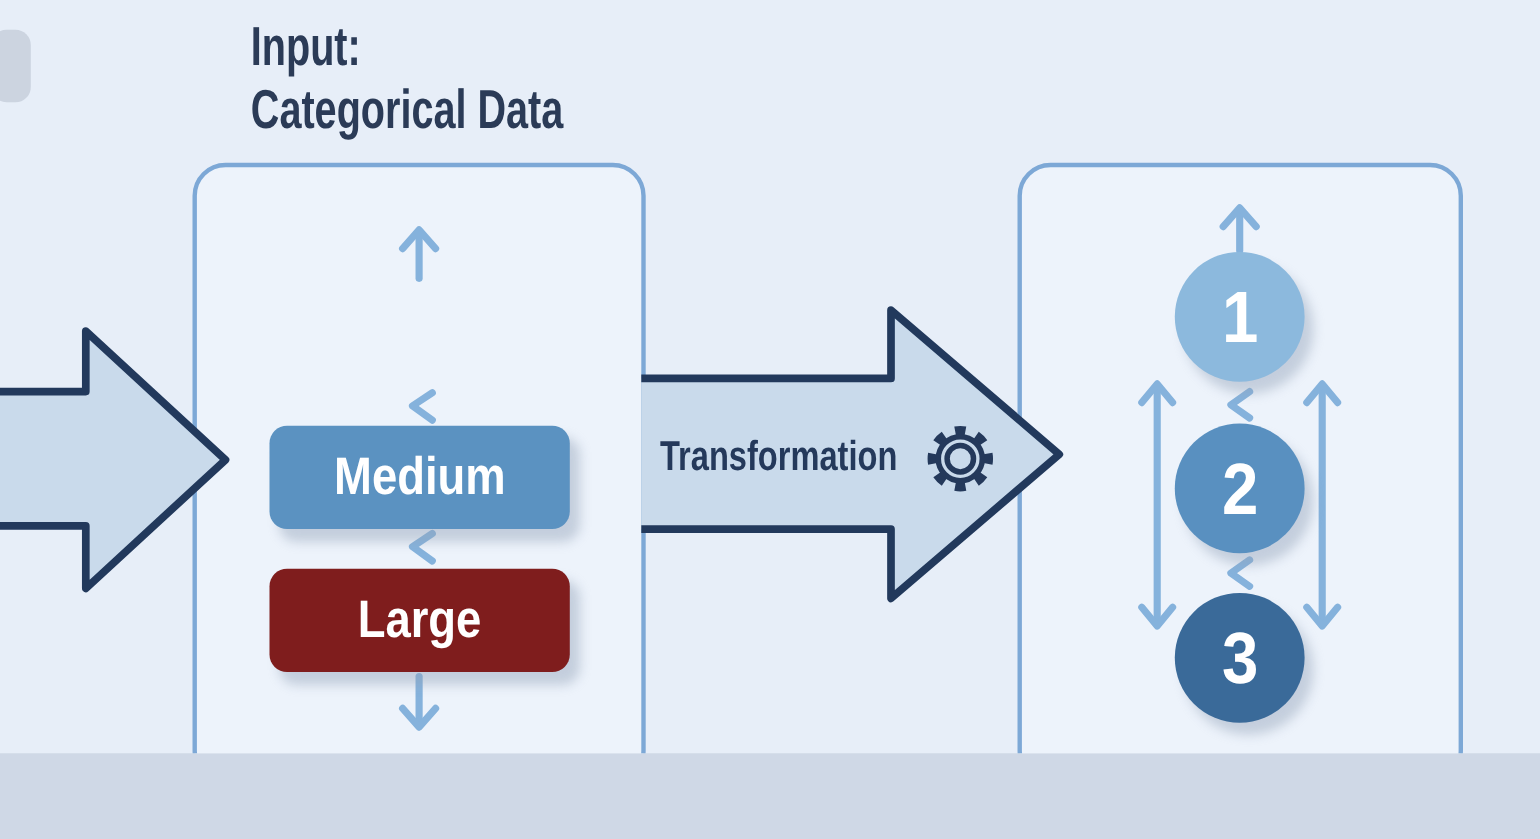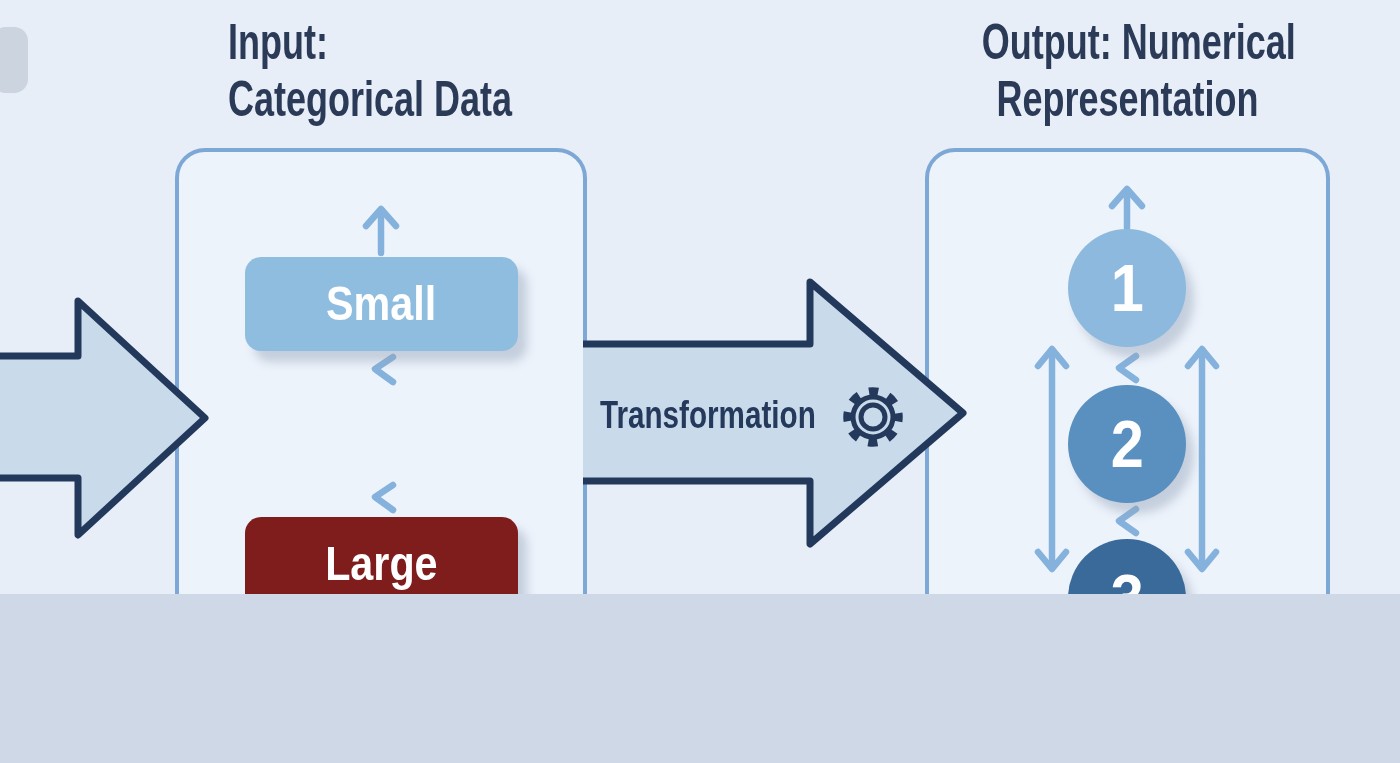--- a/index.html
+++ b/index.html
@@ -1,17 +1,17 @@
 <!DOCTYPE html>
 <html><head>
 <meta charset="utf-8">
 <style>
   html,body{margin:0;padding:0;background:#cfd8e6;}
   #canvas{
-    position:relative;width:1400px;height:594px;overflow:hidden;
+    position:relative;width:1400px;height:685px;overflow:hidden;
     background:#e7eef8;
     font-family:"Liberation Sans","DejaVu Sans",sans-serif;
   }
   
   .panel{
     position:absolute;top:148px;height:564px;box-sizing:border-box;
     background:#edf3fb;border:4px solid #7da8d6;border-radius:30px;
     z-index:1;
   }
   #panel-input{left:175px;width:412px;}
@@ -116,27 +116,23 @@
     <path d="M -4 734 L 32 763" stroke="#c6cedd" stroke-width="2.5" fill="none"></path>
   </svg>
 
   <div class="layer">
 
     <div id="title-input" class="title">
       <span class="tspan">Input:</span>
       <span class="tspan">Categorical Data</span>
     </div>
 
-    <div id="title-output" class="title">
-      <span class="tspan">Output: Numerical</span>
-      <span class="tspan">Representation</span>
-    </div>
 
-    <div class="cat-box" style="top: 257px; background-color: rgb(143, 189, 223);">
-      <span class="lbl">Small</span>
+    <div class="cat-box" style="top: 387px; background-color: rgb(91, 146, 193);">
+      <span class="lbl">Medium</span>
     </div>
     <div class="cat-box" style="top: 517px; background-color: #7f1d1d;">
       <span class="lbl">Large</span>
     </div>
 
     <div id="tf-label">Transformation</div>
 
     <div class="num-circle" style="top: 229px; background-color: rgb(140, 185, 221);">
       <span class="lbl">1</span>
     </div>

